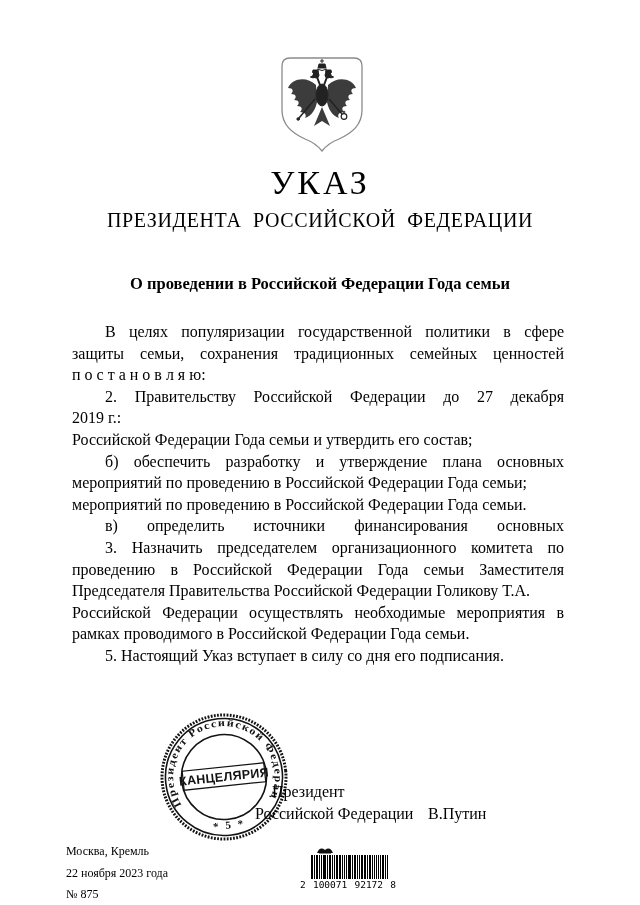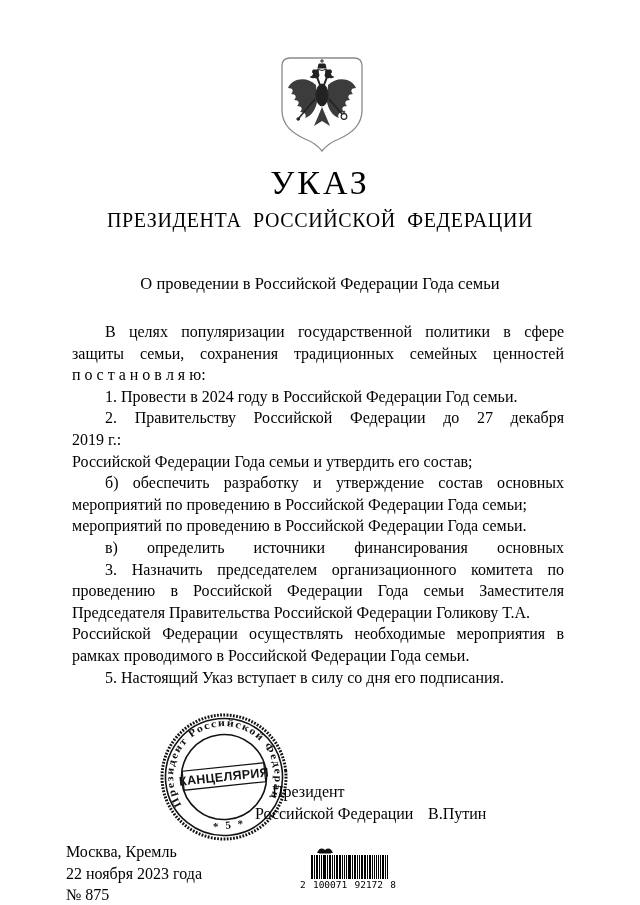--- a/index.html
+++ b/index.html
@@ -4,35 +4,35 @@
 <style>
   html,body{margin:0;padding:0;background:#ffffff;}
   .page{position:relative;width:640px;height:905px;background:#ffffff;overflow:hidden;
         font-family:"Liberation Serif",serif;color:#000;}
   .abs{position:absolute;}
 
   
   .emblem{left:279px;top:55px;width:86px;height:100px;}
   .doc-type{left:0;top:164px;width:640px;text-align:center;font-size:34px;letter-spacing:3px;}
   .issuer{left:0;top:209px;width:640px;text-align:center;font-size:20px;letter-spacing:.6px;word-spacing:6px;}
-  .subject{left:0;top:274px;width:640px;text-align:center;font-size:16.5px;font-weight:normal;}
+  .subject{left:0;top:274px;width:640px;text-align:center;font-size:16.5px;font-weight:bold;}
 
   
   .body-text{left:72px;top:321px;width:492px;font-size:16px;}
   .line{width:100%;line-height:21.6px;white-space:pre-wrap;}
   .line.j{text-align:justify;text-align-last:justify;}
   .line.ind{text-indent:33px;}
 
   
   .sig-title1{left:272px;top:783px;font-size:16px;}
   .sig-title2{left:255px;top:805px;font-size:16px;}
   .sig-name{left:428px;top:805px;font-size:16px;}
 
   
-  .issue-block{left:66px;top:841px;font-size:16px;line-height:21.5px;}
+  .issue-block{left:66px;top:841px;font-size:12px;line-height:21.5px;}
 
   
   .stamp{left:156px;top:709px;width:136px;height:136px;transform:rotate(-6deg);opacity:.92;}
   .stamp text{fill:#000;}
 
   
   .barcode{left:300px;top:845px;width:96px;}
   .barcode-mark{display:block;margin:0 auto 1px 16px;}
   .bars{height:24px;margin-left:11px;display:flex;align-items:stretch;}
   .bars span{display:block;height:100%;background:#000;}
@@ -77,25 +77,24 @@
   </svg>
 
   <div class="abs doc-type">УКАЗ</div>
   <div class="abs issuer">ПРЕЗИДЕНТА РОССИЙСКОЙ ФЕДЕРАЦИИ</div>
   <div class="abs subject">О проведении в Российской Федерации Года семьи</div>
 
   <div class="abs body-text">
       <div class="line j ind">В целях популяризации государственной политики в сфере</div>
       <div class="line j">защиты семьи, сохранения традиционных семейных ценностей</div>
       <div class="line">п о с т а н о в л я ю:</div>
-      <div class="line ind">1. Провести в 2024 году в Российской Федерации Год семьи.</div>
       <div class="line j ind">2. Правительству Российской Федерации до 27 декабря</div>
       <div class="line">2019 г.:</div>
       <div class="line">Российской Федерации Года семьи и утвердить его состав;</div>
-      <div class="line j ind">б) обеспечить разработку и утверждение состав основных</div>
+      <div class="line j ind">б) обеспечить разработку и утверждение плана основных</div>
       <div class="line">мероприятий по проведению в Российской Федерации Года семьи;</div>
       <div class="line">мероприятий по проведению в Российской Федерации Года семьи.</div>
       <div class="line j ind">в) определить источники финансирования основных</div>
       <div class="line j ind">3. Назначить председателем организационного комитета по</div>
       <div class="line j">проведению в Российской Федерации Года семьи Заместителя</div>
       <div class="line">Председателя Правительства Российской Федерации Голикову Т.А.</div>
       <div class="line j">Российской Федерации осуществлять необходимые мероприятия в</div>
       <div class="line">рамках проводимого в Российской Федерации Года семьи.</div>
       <div class="line ind">5. Настоящий Указ вступает в силу со дня его подписания.</div>
     </div>

